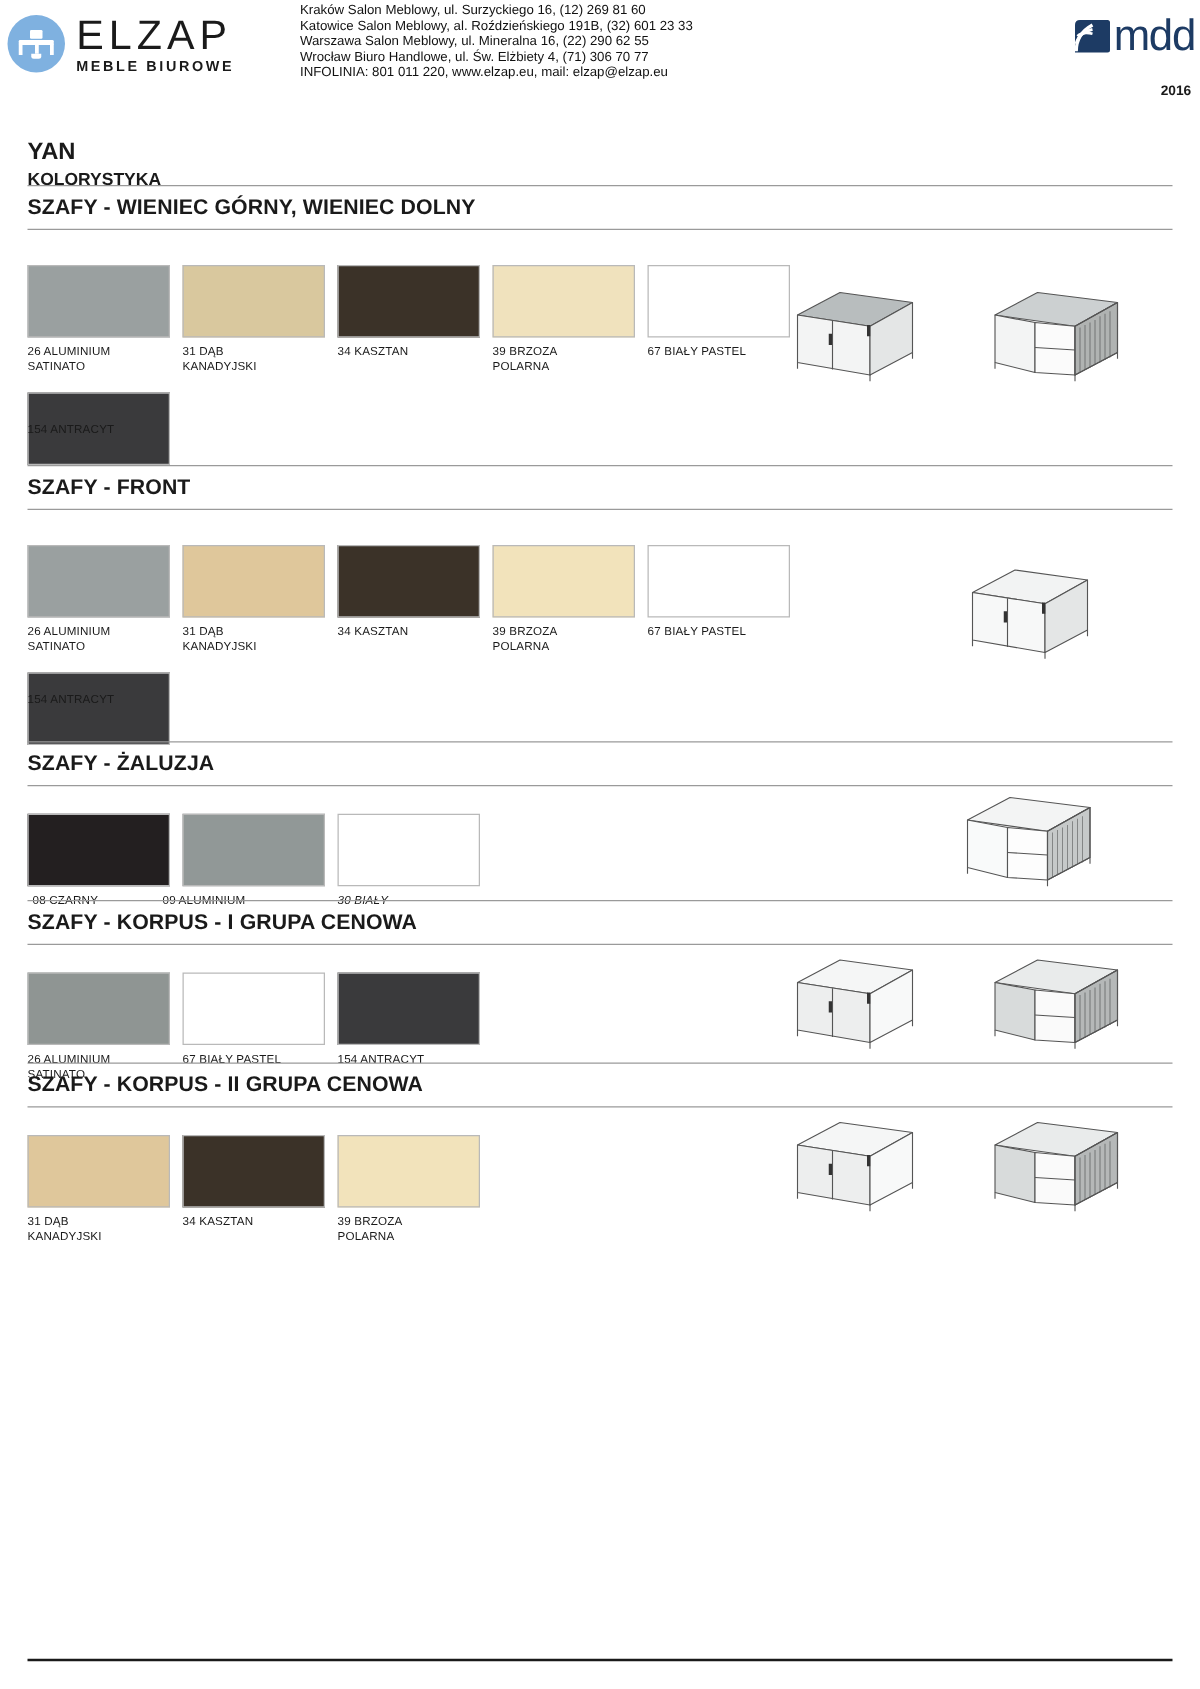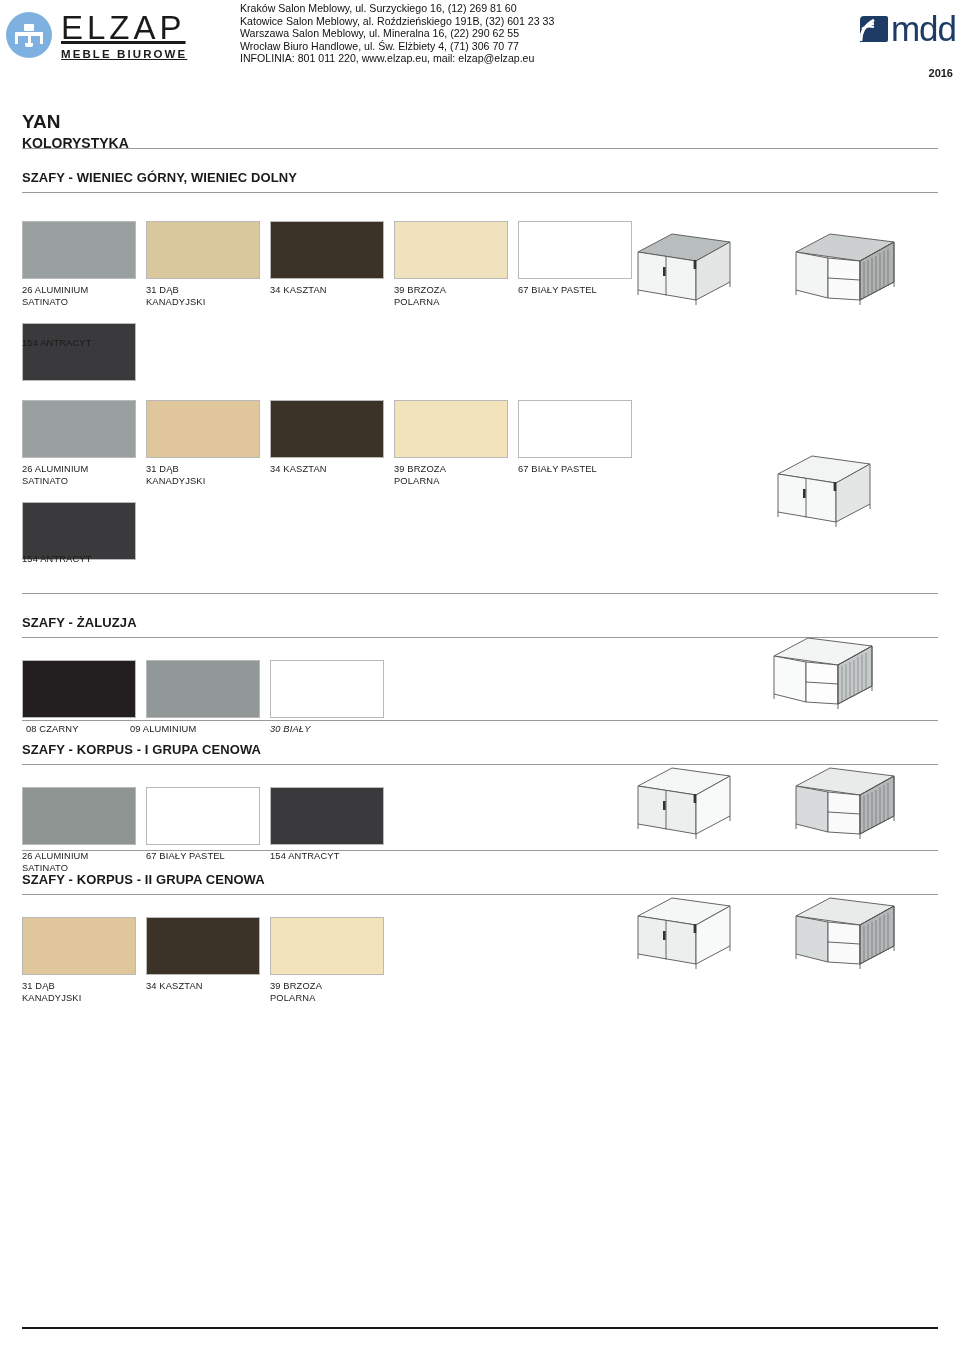--- a/index.html
+++ b/index.html
@@ -44,21 +44,21 @@
   }
   .elzap-mark .desk-mon {
     position:absolute; left:18px; top:12px; width:10px; height:7px;
     background:#ffffff; border-radius:1px;
   }
   .elzap-mark .desk-chair {
     position:absolute; left:19px; top:31px; width:8px; height:4px;
     background:#ffffff; border-radius:0 0 2px 2px;
   }
   .elzap-word {
-    display:flex; flex-direction:column; justify-content:space-between;text-decoration:underline;
+    display:flex; flex-direction:column; justify-content:space-between;
   }
   .elzap-name {
     font-size:33px; letter-spacing:4px; font-weight:400;
     color:#1a1a1a; line-height:1.0;
     font-family:"Liberation Sans", sans-serif;
   }
   .elzap-sub {
     font-size:11.5px; letter-spacing:2.1px; font-weight:700;
     color:#1a1a1a; margin-top:4px;
   }
@@ -92,22 +92,22 @@
   }
   .title-sub {
     font-size:14px; font-weight:700; color:#1a1a1a;
     margin-top:3px; line-height:16px;
   }
 
   
   .section { position:absolute; left:22px; width:916px; }
   .section-head {
     border-top:1.6px solid #9a9a9a;
-    padding-top:21px;
-    font-size:13px; font-weight:700; color:#1a1a1a;
+    padding-top:7px;
+    font-size:17px; font-weight:700; color:#1a1a1a;
     letter-spacing:0.1px;
     border-bottom:1.6px solid #9a9a9a;
     padding-bottom:7px;
     width:916px;
   }
 
   .swatch-row { position:relative; }
   .swatch {
     position:absolute;
     width:114px; height:58px;
@@ -208,20 +208,21 @@
     <div class="swatch-label" style="left:496px; top:92px;">67 BIAŁY PASTEL</div>
 
     <div class="swatch" style="left:0px; top:130px; background:#3a3a3c;"></div>
   </div>
 </div>
 <div class="section" style="top:338px;">
   <div class="swatch-label" style="position:relative; left:0px; top:0px;">154 ANTRACYT</div>
 </div>
 
 <div class="section" style="top:372px;">
+  <div class="section-head">SZAFY - FRONT</div>
   <div class="swatch-row" style="height:160px;">
     <div class="swatch grain-v" style="left:0px;   top:28px; background:#9aa0a0;"></div>
     <div class="swatch grain-v" style="left:124px; top:28px; background:#dfc79b;"></div>
     <div class="swatch grain-v" style="left:248px; top:28px; background:#3b3228;"></div>
     <div class="swatch grain-h" style="left:372px; top:28px; background:#f2e3bb;"></div>
     <div class="swatch" style="left:496px; top:28px; background:#ffffff;"></div>
 
     <div class="swatch-label" style="left:0px;   top:92px;">26 ALUMINIUM
 SATINATO</div>
     <div class="swatch-label" style="left:124px; top:92px;">31 DĄB

